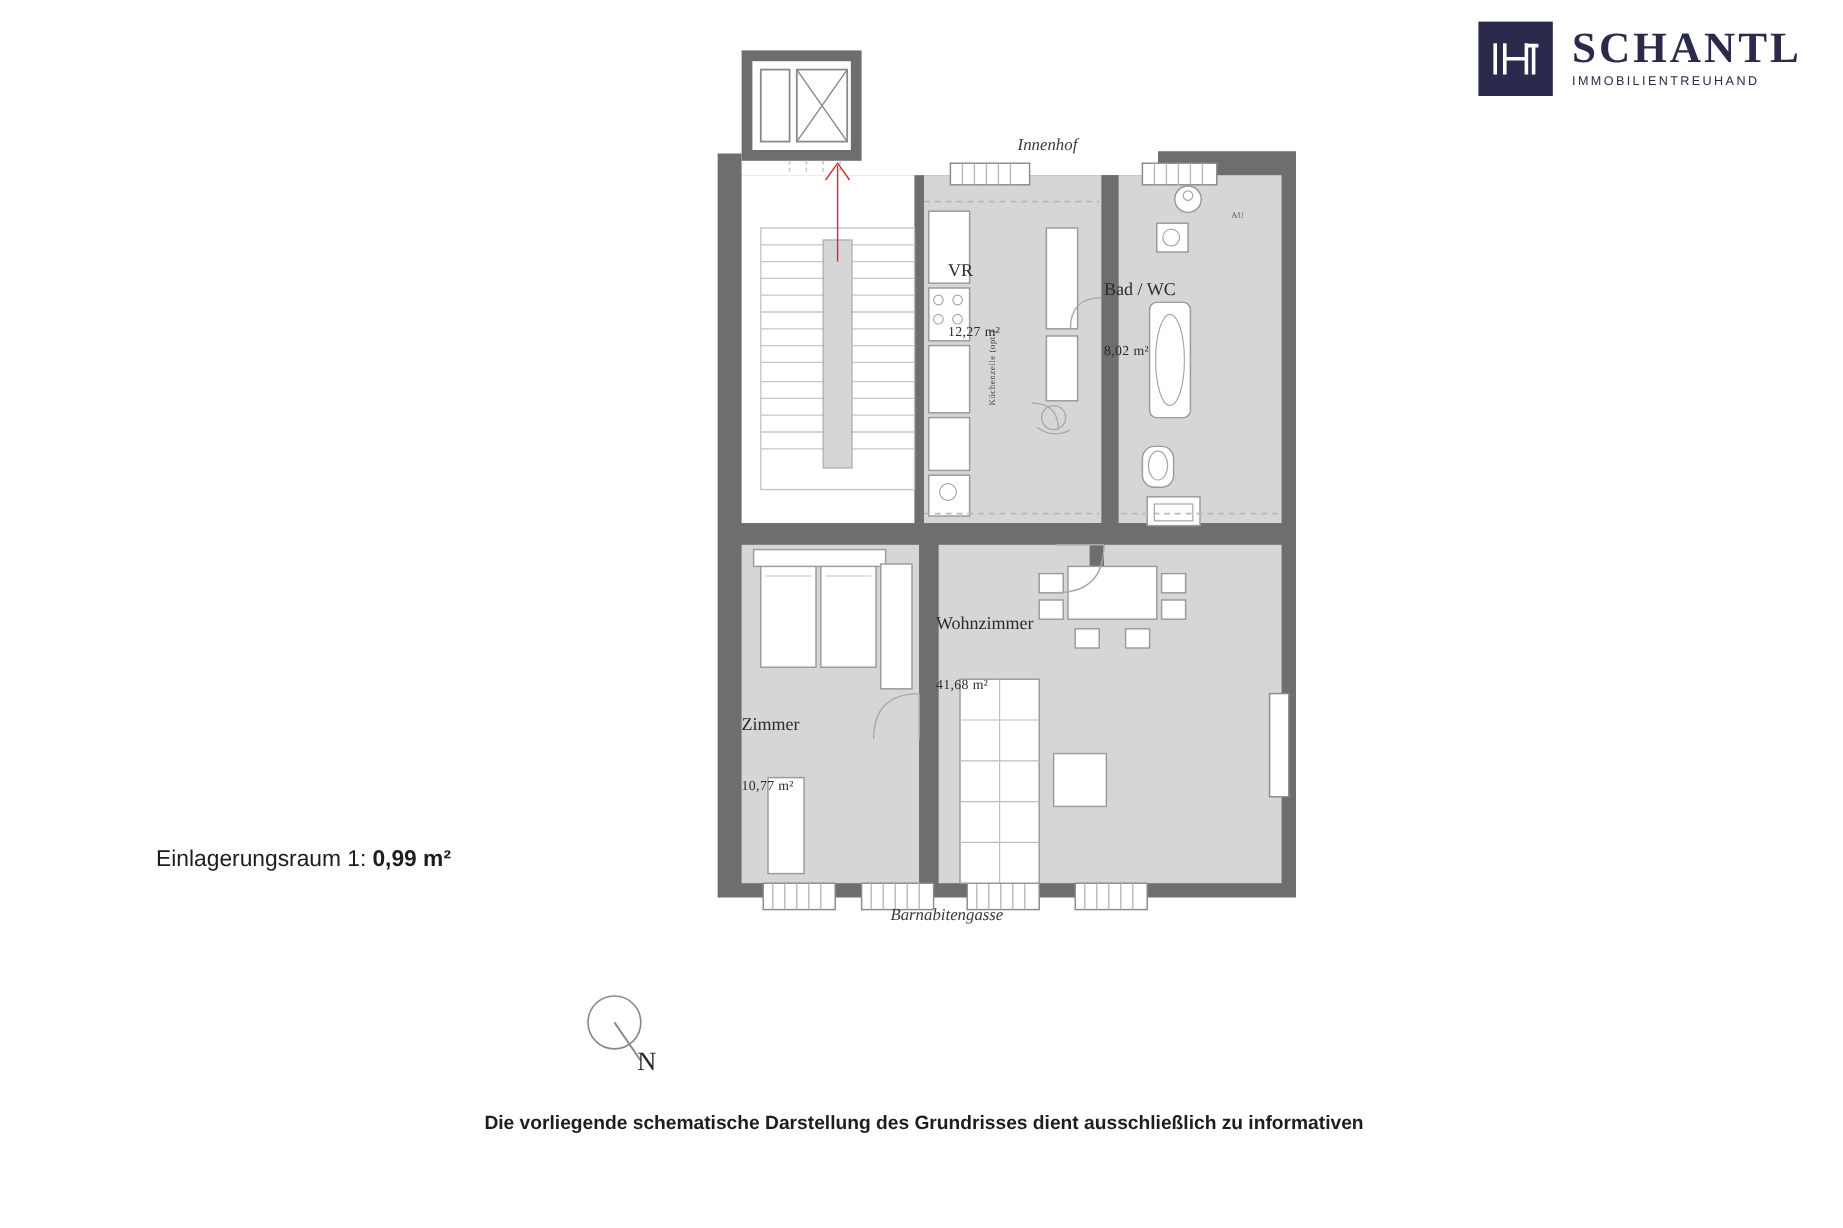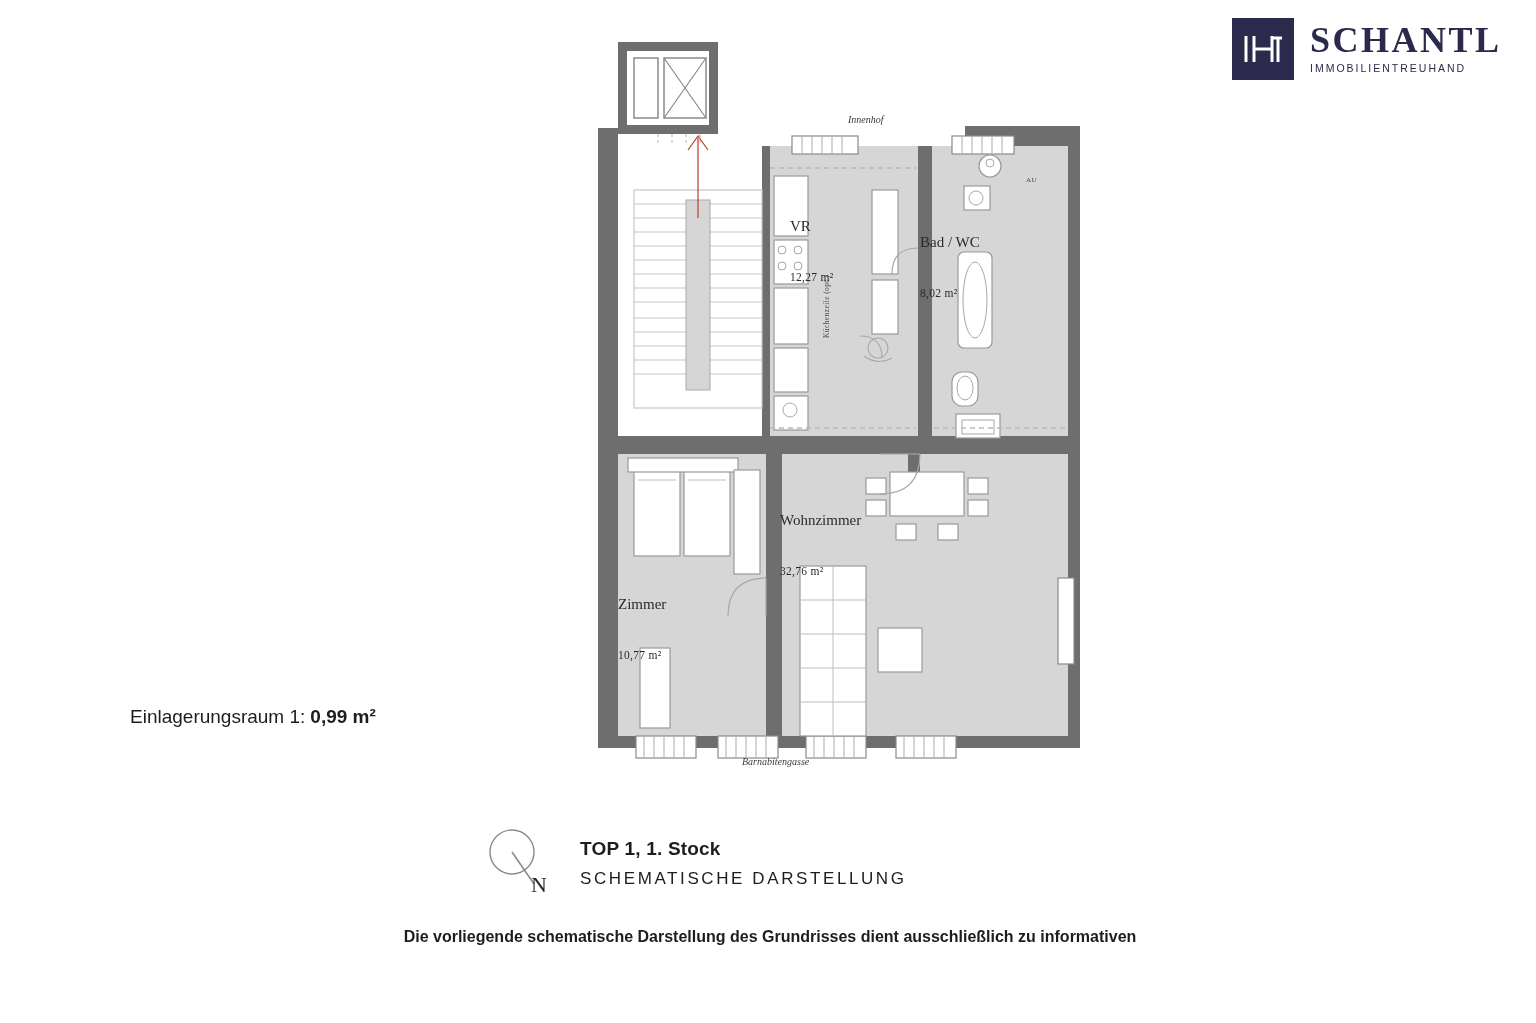--- a/index.html
+++ b/index.html
@@ -66,21 +66,21 @@
     line-height: 1.15;
     white-space: nowrap;
   }
   .plan-label .rm-name { font-size: 15px; }
   .plan-label .rm-area { font-size: 11.5px; letter-spacing: .3px; margin-top: 36px; }
 
   .street-label {
     position: absolute;
     font-family: "Liberation Serif", serif;
     font-style: italic;
-    font-size: 10px;
+    font-size: 14px;
     color: #3a3a3a;
     white-space: nowrap;
   }
 
   .vert-label {
     position: absolute;
     font-family: "Liberation Serif", serif;
     font-size: 7.5px;
     color: #4a4a4a;
     transform: rotate(-90deg);
@@ -348,21 +348,21 @@
       <div class="rm-area">12,27 m²</div>
     </div>
 
     <div class="plan-label" style="left:360px; top:216px; width:140px;">
       <div class="rm-name">Bad / WC</div>
       <div class="rm-area">8,02 m²</div>
     </div>
 
     <div class="plan-label" style="left:220px; top:494px; width:180px;">
       <div class="rm-name">Wohnzimmer</div>
-      <div class="rm-area">32,76 m²</div>
+      <div class="rm-area">41,68 m²</div>
     </div>
 
     <div class="plan-label" style="left:58px; top:578px; width:150px;">
       <div class="rm-name">Zimmer</div>
       <div class="rm-area">10,77 m²</div>
     </div>
 
     <div class="street-label" style="left:288px; top:96px;">Innenhof</div>
     <div class="street-label" style="left:182px; top:738px;">Barnabitengasse</div>
 
@@ -379,22 +379,18 @@
   </div>
 
   <div id="compass">
     <svg width="70" height="78" viewBox="0 0 70 78" aria-hidden="true">
       <circle cx="26" cy="26" r="22" fill="none" stroke="#8a8a8a" stroke-width="1.4"></circle>
       <path d="M26 26 L48 58" stroke="#8a8a8a" stroke-width="1.6" fill="none"></path>
     </svg>
     <div id="compass-n">N</div>
   </div>
 
-  <div id="title-block">
-    <div id="title-main">TOP 1, 1. Stock</div>
-    <div id="title-sub">SCHEMATISCHE DARSTELLUNG</div>
-  </div>
 
   <div id="disclaimer">
     <div>Die vorliegende schematische Darstellung des Grundrisses dient ausschließlich zu informativen</div>
   </div>
 
 </div>
 
 </body></html>

